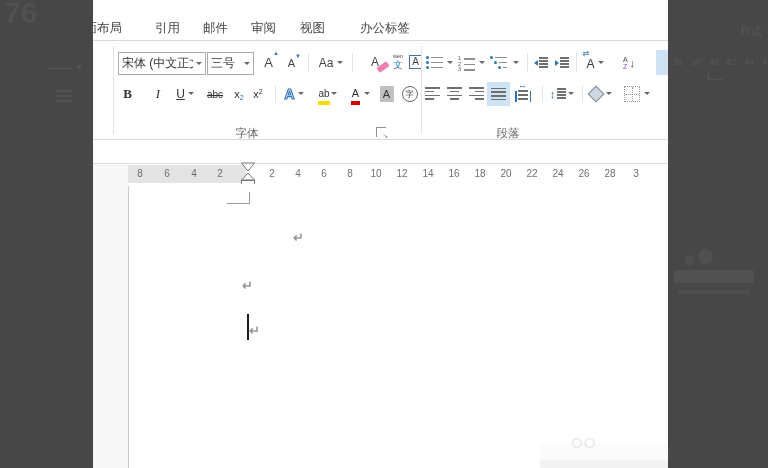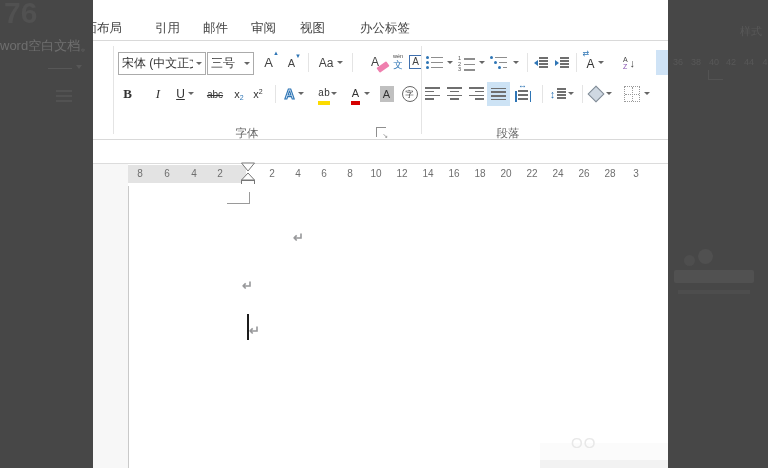--- a/index.html
+++ b/index.html
@@ -127,21 +127,21 @@
       <span style="font-size:11px;color:#333;">x</span>
       <span style="font-size:7px;margin-bottom:6px;color:#333;">2</span>
     </div>
 
     <div class="vdiv" style="left:275px;top:44px;height:18px;"></div>
 
     <div class="btn" style="left:281px;top:42px;width:26px;height:21px;gap:3px;">
       <span style="font-size:14px;font-weight:bold;color:#eef5fc;-webkit-text-stroke:1.1px #2e75b5;">A</span>
         <i class="dd"></i>
     </div>
-    <div class="btn" style="left:313px;top:42px;width:28px;height:21px;gap:0;font-family:Liberation Mono, monospace;">
+    <div class="btn" style="left:313px;top:42px;width:28px;height:21px;gap:0;">
       <span style="position:relative;padding:0 1px 4px 1px;">
         <span style="font-size:10px;color:#333;">ab</span>
         <i class="ubar" style="background:#fcdb00;"></i>
       </span>
         <i class="dd"></i>
     </div>
     <div class="btn" style="left:348px;top:42px;width:24px;height:21px;gap:3px;">
       <span style="position:relative;padding:0 2px 4px 2px;">
         <span style="font-size:11px;color:#333;">A</span>
         <i class="ubar" style="background:#d50000;"></i>
@@ -357,21 +357,20 @@
     <span class="pil" style="left:120px;top:139px;">↵</span>
   </div>
 
   <div class="abs" style="left:540px;top:443px;width:128px;height:25px;background:#fbfbfb;">
     <span style="position:absolute;left:31px;top:-9px;font-size:15px;color:#e8e8e8;letter-spacing:1px;">OO</span>
     <i class="abs" style="left:0;top:17px;width:128px;height:8px;background:#f2f2f2;"></i>
   </div>
 
   <div class="overlay" style="left:0;width:93px;">
     <span class="abs" style="left:4px;top:-4px;font-size:30px;font-weight:bold;color:#515151;">76</span>
-    <span class="abs" style="left:0;top:37px;font-size:13px;color:#6f6f6f;white-space:nowrap;">word空白文档。</span>
     <i class="abs" style="left:48px;top:68px;width:24px;height:1px;background:#575757;"></i>
     <i class="abs" style="left:76px;top:65px;width:0;height:0;border-left:3px solid transparent;border-right:3px solid transparent;border-top:4px solid #575757;"></i>
     <i class="abs" style="left:56px;top:90px;width:16px;height:1.5px;background:#525252;box-shadow:0 5px #525252,0 10px #525252;"></i>
   </div>
 
   <div class="overlay" style="left:668px;width:100px;">
     <span class="abs" style="left:72px;top:24px;font-size:11px;color:#585858;">样式</span>
     <div class="abs" style="left:0;top:57px;width:100px;height:10px;">
         <span class="rmark2" style="left: 10px;">36</span>
         <span class="rmark2" style="left: 28px;">38</span>

